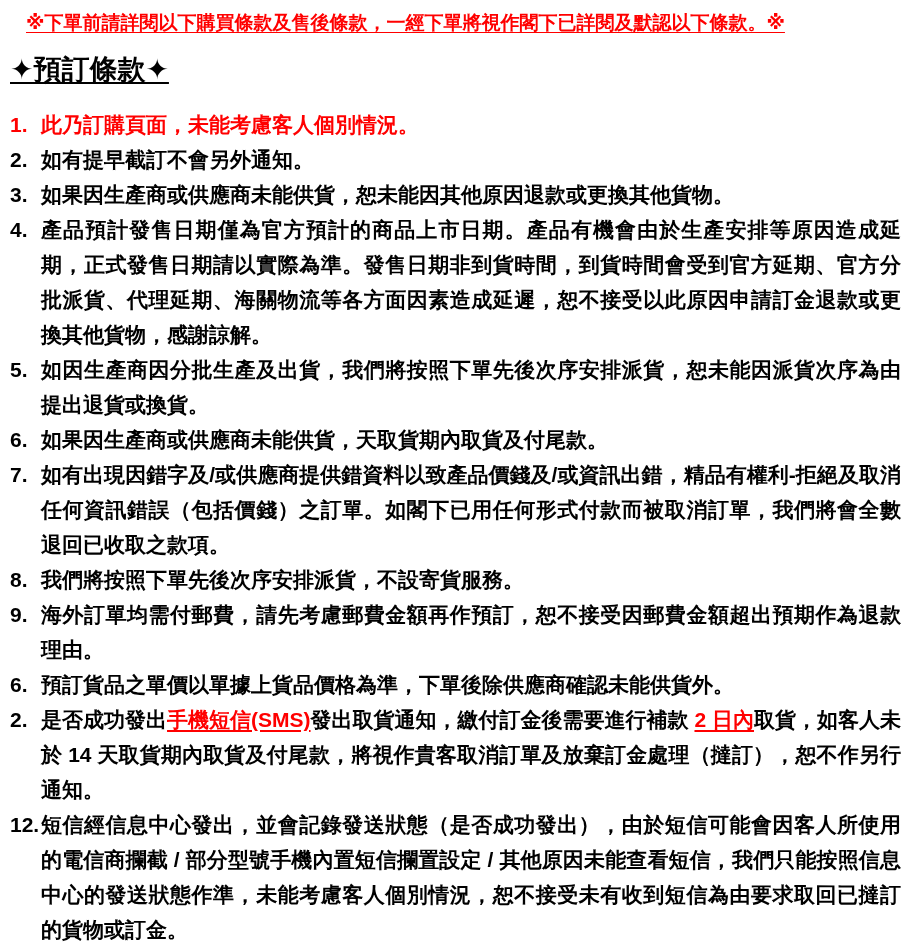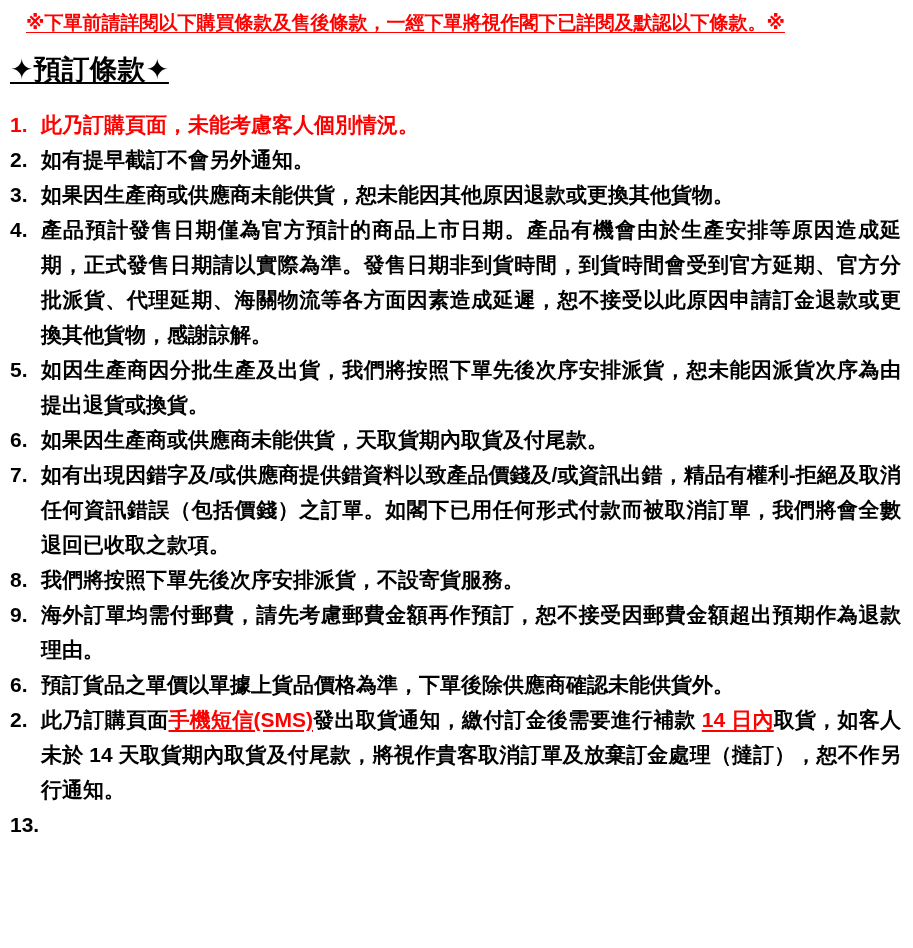--- a/index.html
+++ b/index.html
@@ -101,20 +101,24 @@
       <li class="item">
         <span class="item-num">9.</span>
         <span class="item-text"><span class="seg-normal">海外訂單均需付郵費，請先考慮郵費金額再作預訂，恕不接受因郵費金額超出預期作為退款理由。</span></span>
       </li>
       <li class="item">
         <span class="item-num">6.</span>
         <span class="item-text"><span class="seg-normal">預訂貨品之單價以單據上貨品價格為準，下單後除供應商確認未能供貨外。</span></span>
       </li>
       <li class="item">
         <span class="item-num">2.</span>
-        <span class="item-text"><span class="seg-normal">此乃訂購頁面</span><span class="seg-red-underline">手機短信(SMS)</span><span class="seg-normal">發出取貨通知，繳付訂金後需要進行補款 </span><span class="seg-red-underline">14 日內</span><span class="seg-normal">取貨，如客人未於 14 天取貨期內取貨及付尾款，將視作貴客取消訂單及放棄訂金處理（撻訂），恕不作另行通知。</span></span>
+        <span class="item-text"><span class="seg-normal">是否成功發出</span><span class="seg-red-underline">手機短信(SMS)</span><span class="seg-normal">發出取貨通知，繳付訂金後需要進行補款 </span><span class="seg-red-underline">2 日內</span><span class="seg-normal">取貨，如客人未於 14 天取貨期內取貨及付尾款，將視作貴客取消訂單及放棄訂金處理（撻訂），恕不作另行通知。</span></span>
+      </li>
+      <li class="item">
+        <span class="item-num">12.</span>
+        <span class="item-text"><span class="seg-normal">短信經信息中心發出，並會記錄發送狀態（是否成功發出），由於短信可能會因客人所使用的電信商攔截 / 部分型號手機內置短信攔置設定 / 其他原因未能查看短信，我們只能按照信息中心的發送狀態作準，未能考慮客人個別情況，恕不接受未有收到短信為由要求取回已撻訂的貨物或訂金。</span></span>
       </li>
       <li class="item">
         <span class="item-num">13.</span>
         <span class="item-text"></span>
       </li>
     </ol>
 </div>
 
 </body></html>

